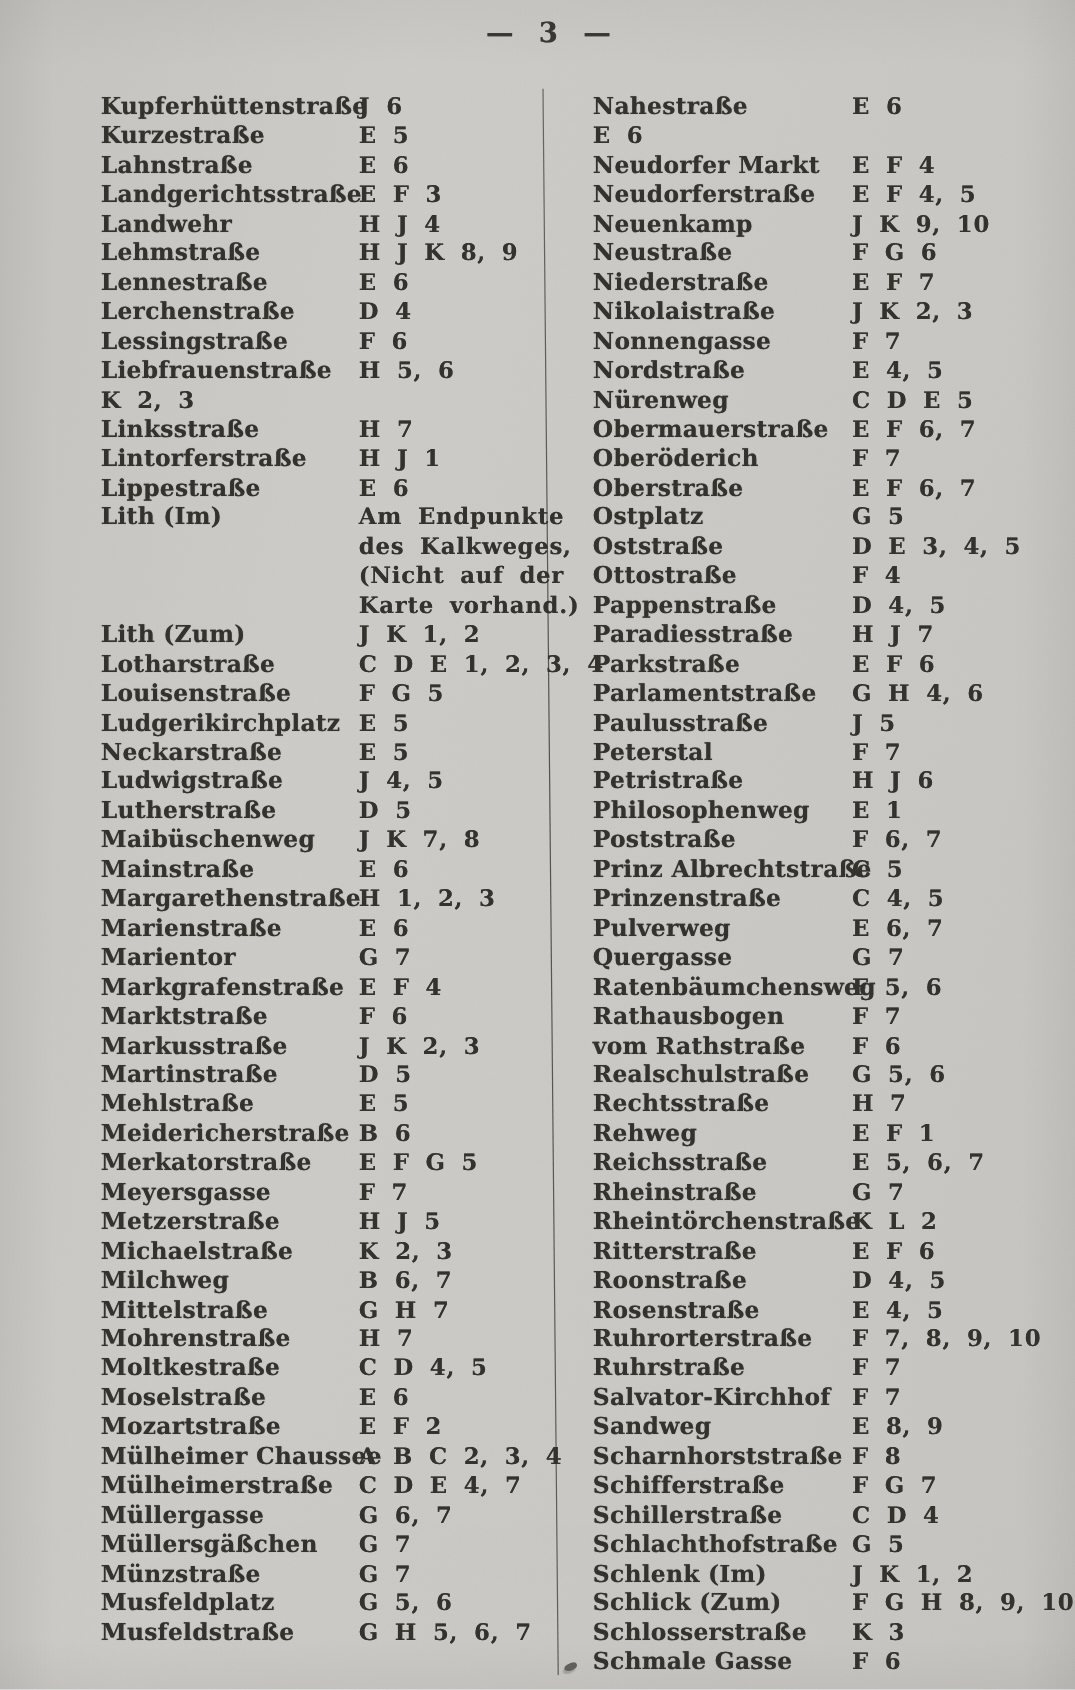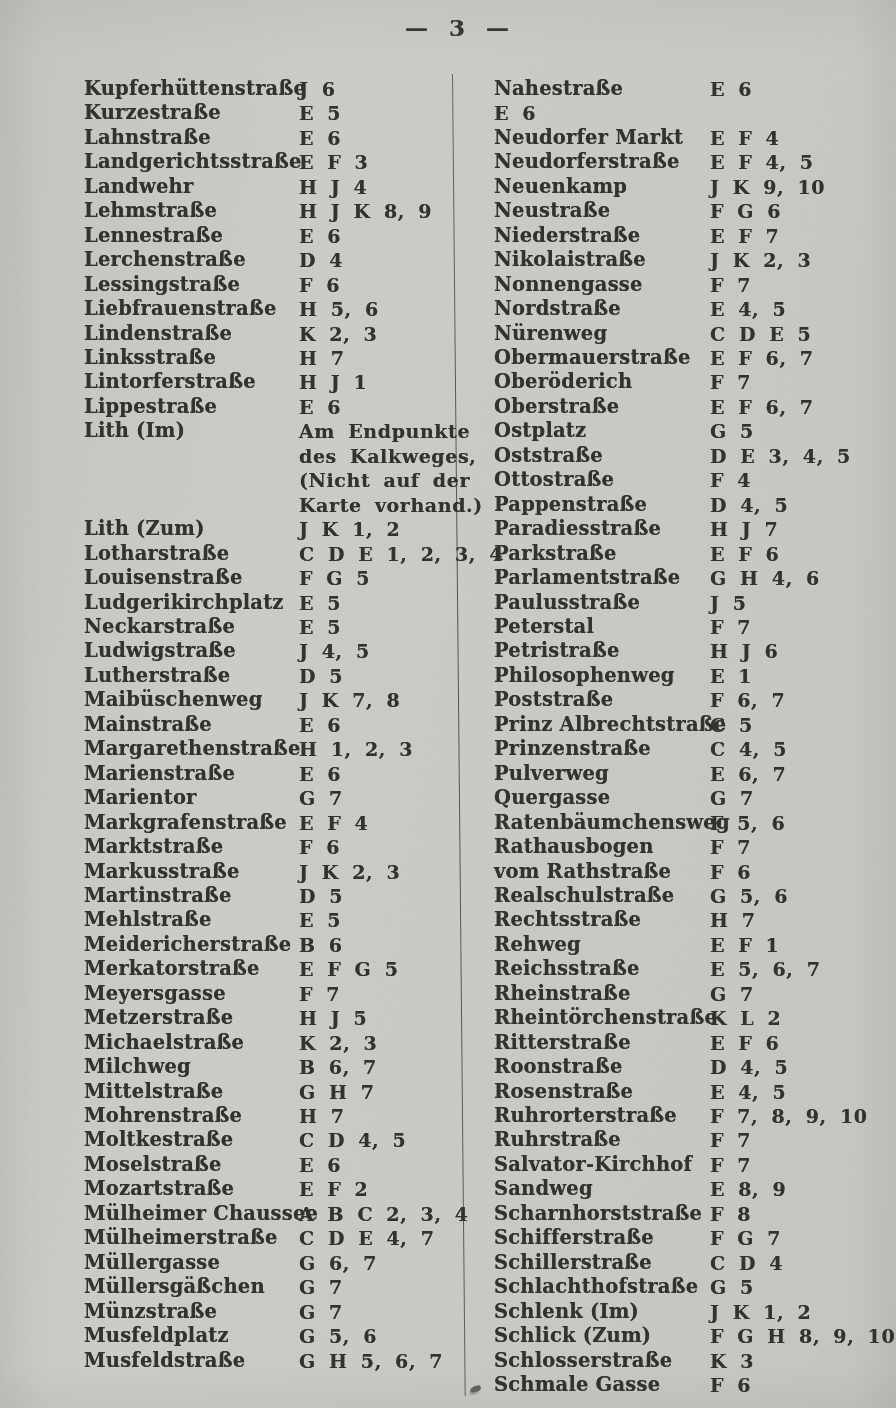--- a/index.html
+++ b/index.html
@@ -103,21 +103,20 @@
     </div>
     <div class="row">
       <span class="street-name">Lessingstraße</span>
       <span class="grid-ref">F 6</span>
     </div>
     <div class="row">
       <span class="street-name">Liebfrauenstraße</span>
       <span class="grid-ref">H 5, 6</span>
     </div>
     <div class="row">
-      <span class="street-name">Lindenstraße</span>
       <span class="grid-ref">K 2, 3</span>
     </div>
     <div class="row">
       <span class="street-name">Linksstraße</span>
       <span class="grid-ref">H 7</span>
     </div>
     <div class="row">
       <span class="street-name">Lintorferstraße</span>
       <span class="grid-ref">H J 1</span>
     </div>

